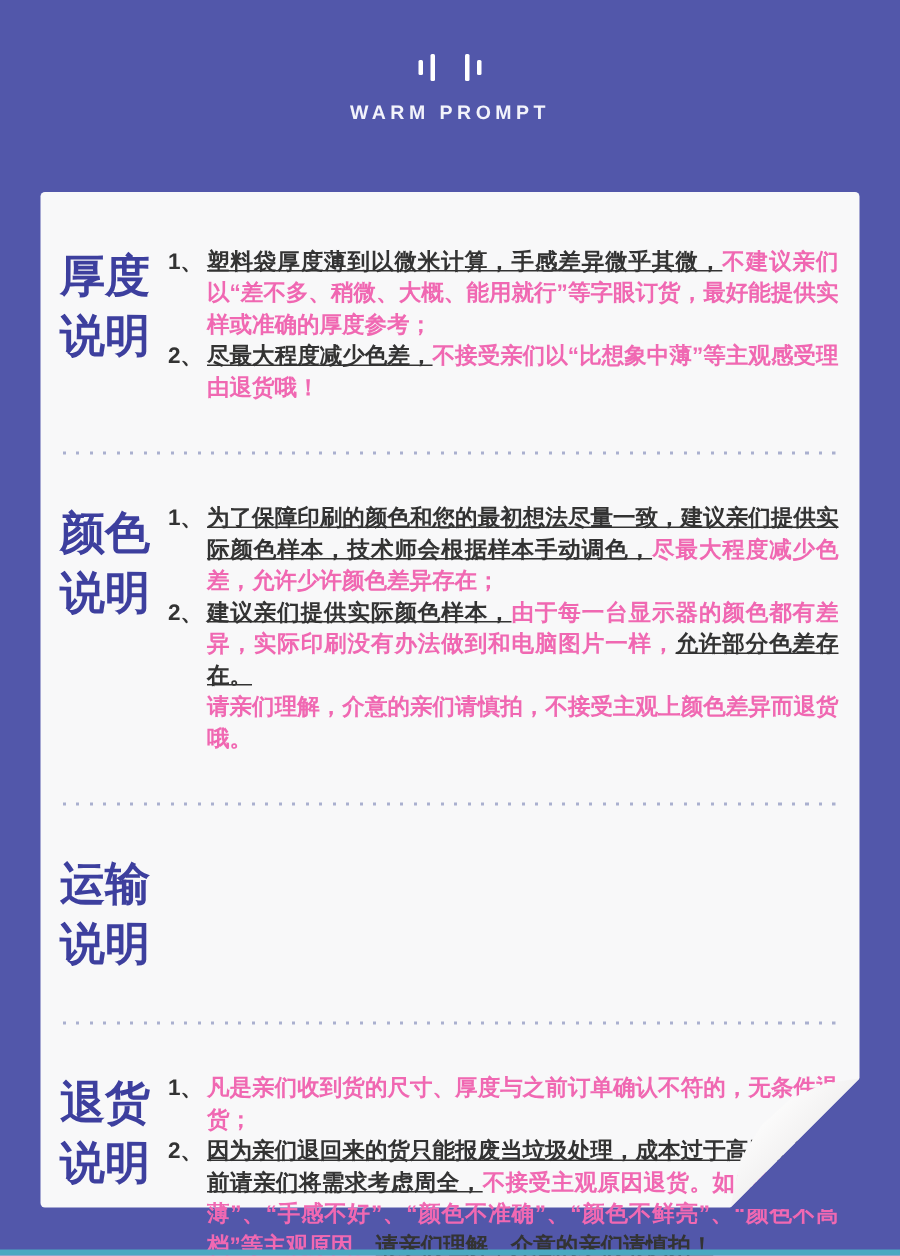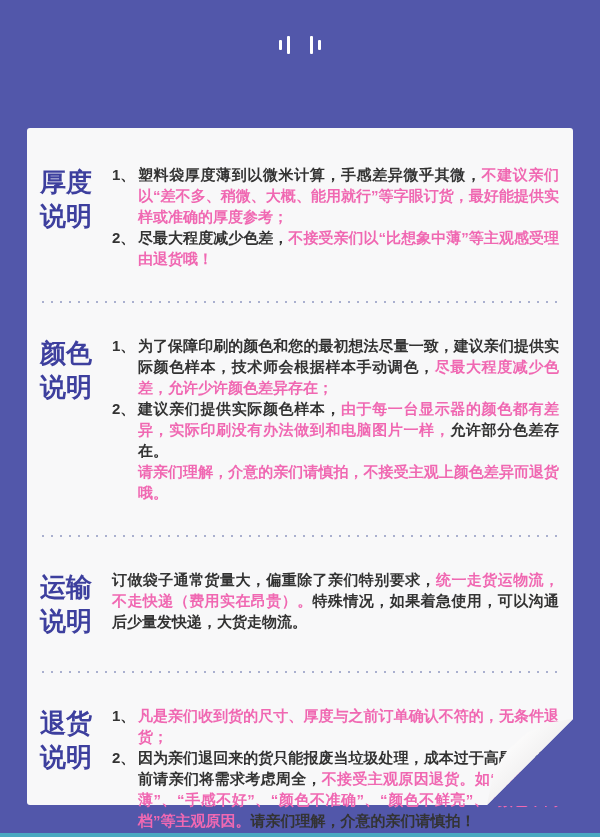--- a/index.html
+++ b/index.html
@@ -41,31 +41,31 @@
     position: absolute; left: 27px; top: 128px;
     width: 546px; height: 677px;
     background: var(--card-bg);
     border-radius: 3px;
     padding: 36px 14px 0 13px;
   }
 
   .section { display: flex; }
   .section-label {
     flex: 0 0 72px; width: 72px;
-    font-size: 26px; font-weight: bold; line-height: 1.32;
+    font-size: 30px; font-weight: bold; line-height: 1.32;
     color: var(--indigo); margin-top: 1px;
   }
   .section-content {
     flex: 1; font-size: 15px; font-weight: bold; line-height: 21px;
     color: var(--dark); text-align: justify;
   }
   .item { display: flex; }
   .item .num { flex: 0 0 26px; color: var(--dark); }
   .item .txt { flex: 1; }
-  .seg-dark { color: var(--dark); }
+  .seg-dark { color: var(--dark); text-decoration: underline; }
   .seg-pink { color: var(--pink); }
 
   .divider {
     height: 2px; margin: 32px 2px;
     background-image: repeating-linear-gradient(to right, #aab0cf 0 2px, transparent 2px 9px);
   }
 
   
   .corner-cut {
     position: absolute; right: -1px; bottom: -1px;
@@ -93,20 +93,21 @@
   <div class="title-row">
     <span class="ticks">
         <i class="short"></i>
         <i class="tall"></i>
       </span>
     <span class="ticks">
         <i class="tall"></i>
         <i class="short"></i>
       </span>
   </div>
+  <div class="subtitle">WARM PROMPT</div>
 </div>
 
 <div class="card">
   <div>
       <section class="section">
         <div class="section-label">厚度<br>说明</div>
         <div class="section-content">
           <div class="item">
             <span class="num">1、</span>
             <span class="txt"><span class="seg-dark">塑料袋厚度薄到以微米计算，手感差异微乎其微，</span><span class="seg-pink">不建议亲们以“差不多、稍微、大概、能用就行”等字眼订货，最好能提供实样或准确的厚度参考；</span></span>
@@ -127,25 +128,20 @@
           </div>
           <div class="item">
             <span class="num">2、</span>
             <span class="txt"><span class="seg-dark">建议亲们提供实际颜色样本，</span><span class="seg-pink">由于每一台显示器的颜色都有差异，实际印刷没有办法做到和电脑图片一样，</span><span class="seg-dark">允许部分色差存在。</span><br><span class="seg-pink">请亲们理解，介意的亲们请慎拍，不接受主观上颜色差异而退货哦。</span></span>
           </div>
         </div>
       </section>
       <div class="divider"></div>
       <section class="section">
         <div class="section-label">运输<br>说明</div>
-        <div class="section-content">
-          <div class="item">
-            <span class="txt"><span class="seg-dark">订做袋子通常货量大，偏重除了亲们特别要求，</span><span class="seg-pink">统一走货运物流，不走快递（费用实在昂贵）。</span><span class="seg-dark">特殊情况，如果着急使用，可以沟通后少量发快递，大货走物流。</span></span>
-          </div>
-        </div>
       </section>
       <div class="divider"></div>
       <section class="section">
         <div class="section-label">退货<br>说明</div>
         <div class="section-content">
           <div class="item">
             <span class="num">1、</span>
             <span class="txt"><span class="seg-pink">凡是亲们收到货的尺寸、厚度与之前订单确认不符的，无条件退货；</span></span>
           </div>
           <div class="item">

